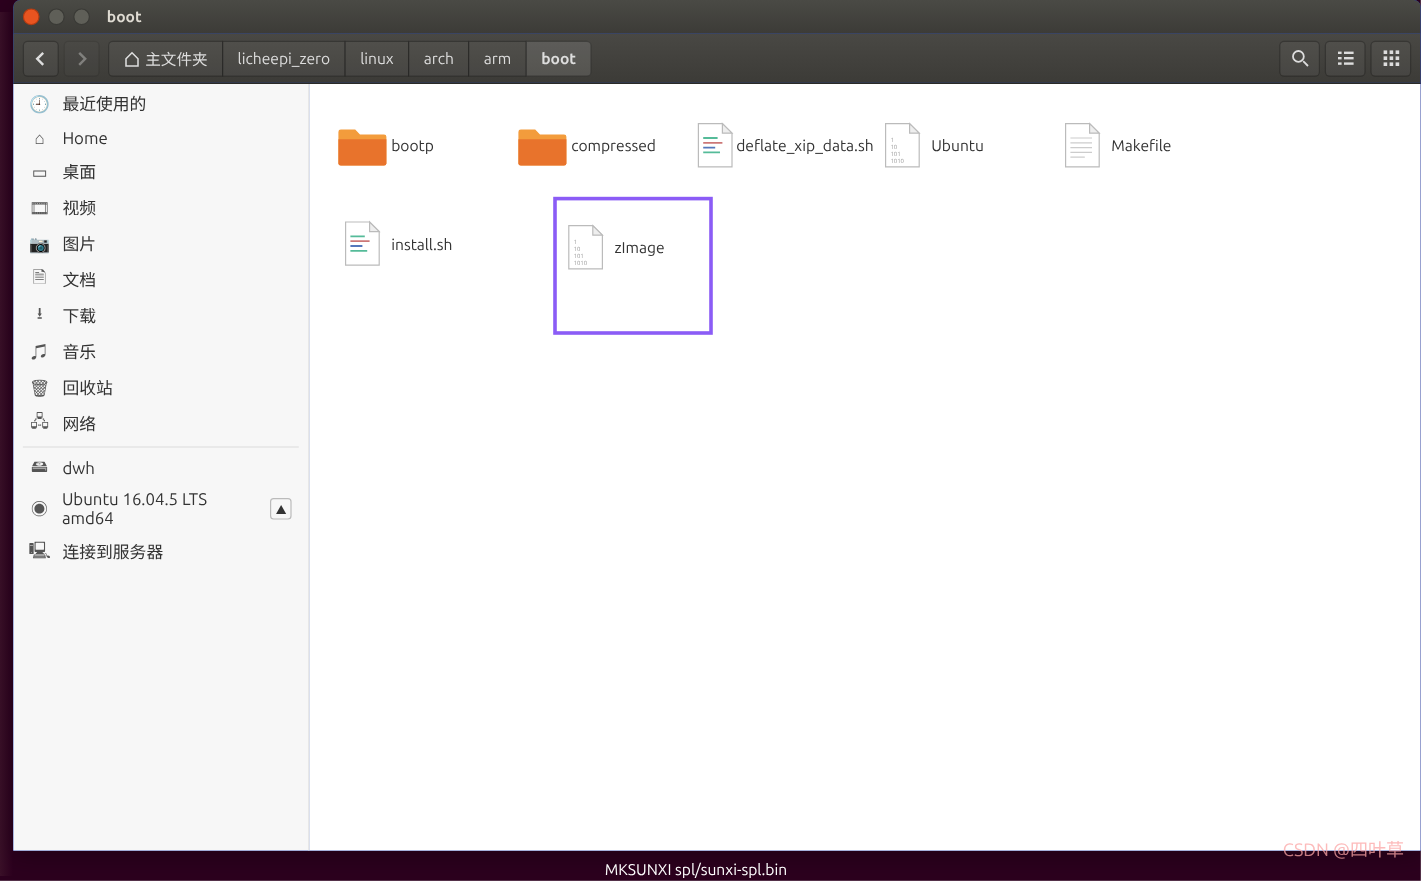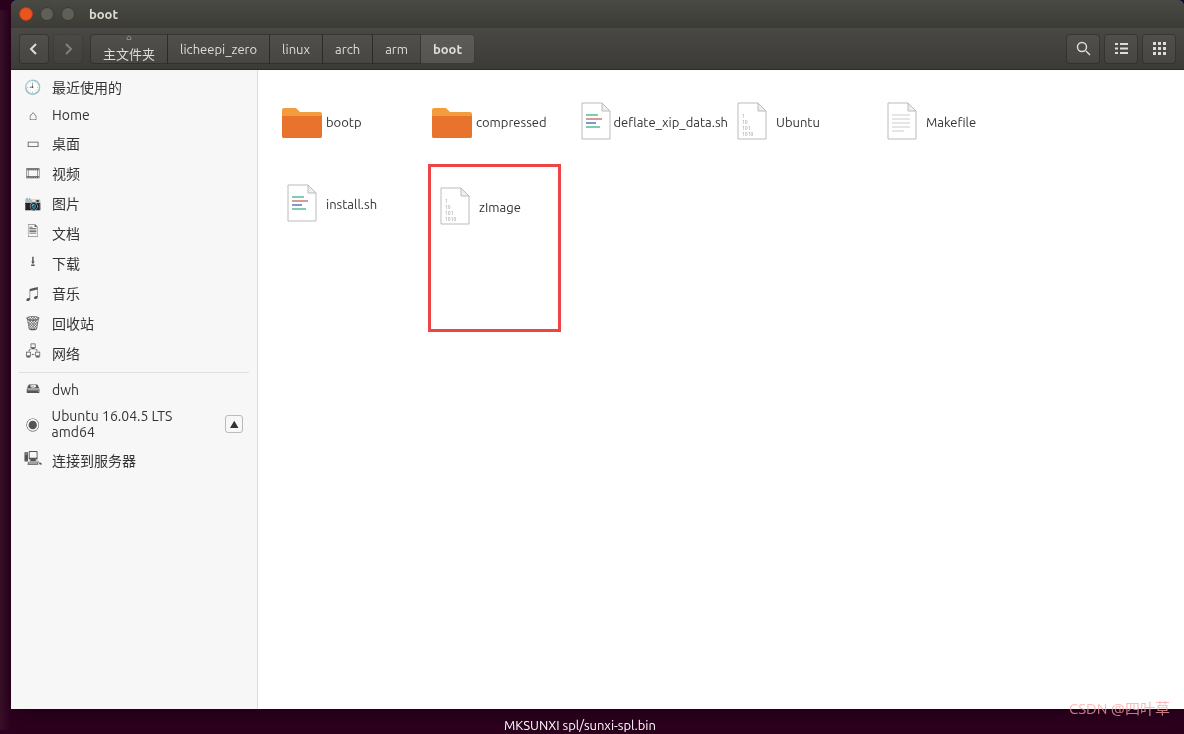--- a/index.html
+++ b/index.html
@@ -12,38 +12,38 @@
 .win-btn { width: 14px; height: 14px; border-radius: 50%; display: flex; align-items: center; justify-content: center; font-size: 8px; }
 .win-close { background: #e95420; border: 1px solid #b33c12; }
 .win-min, .win-max { background: #5f5f58; border: 1px solid #3a3a36; }
 .title-text { color: #dfdbd2; font-size: 13px; font-weight: bold; margin-left: 6px; }
 
 .toolbar { height: 42px; background: linear-gradient(#494844, #3c3b37); display: flex; align-items: center; padding: 0 8px; gap: 4px; border-bottom: 1px solid #2a2a27; }
 .nav-btn { width: 30px; height: 30px; background: rgba(255,255,255,0.05); border: 1px solid rgba(0,0,0,0.3); border-radius: 4px; display: flex; align-items: center; justify-content: center; color: #ccc; cursor: pointer; }
 .nav-btn.disabled { opacity: 0.4; }
 .breadcrumb { display: flex; gap: 0; margin-left: 4px; }
 .crumb { height: 30px; padding: 0 12px; background: rgba(255,255,255,0.05); border: 1px solid rgba(0,0,0,0.3); color: #ddd; font-size: 13px; display: flex; align-items: center; gap: 4px; cursor: pointer; margin-left: -1px; }
-.crumb:first-child { border-radius: 4px 0 0 4px; flex-direction: column; }
+.crumb:first-child { border-radius: 4px 0 0 4px; }
 .crumb:last-child { border-radius: 0 4px 4px 0; }
 .crumb.active { background: rgba(255,255,255,0.12); font-weight: bold; }
 .toolbar-right { margin-left: auto; display: flex; gap: 4px; }
 .tool-btn { width: 34px; height: 30px; background: rgba(255,255,255,0.05); border: 1px solid rgba(0,0,0,0.3); border-radius: 4px; display: flex; align-items: center; justify-content: center; color: #ccc; cursor: pointer; }
 
 .body-area { display: flex; height: calc(100% - 70px); }
 .sidebar { width: 247px; background: #f7f7f7; border-right: 1px solid #ddd; overflow-y: auto; padding-top: 2px; }
 .sb-item { display: flex; align-items: center; gap: 11px; padding: 5px 14px; font-size: 14px; color: #333; cursor: pointer; position: relative; }
 .sb-sep { height: 1px; background: #e0e0e0; margin: 4px 8px; }
 .sb-icon { width: 16px; height: 16px; display: flex; align-items: center; justify-content: center; color: #555; }
 .sb-eject { margin-left: auto; width: 18px; height: 18px; border: 1px solid #bbb; border-radius: 3px; display: flex; align-items: center; justify-content: center; font-size: 9px; }
 
 .content { flex: 1; background: #fff; padding: 12px 20px; display: flex; flex-wrap: wrap; align-content: flex-start; gap: 6px 0; }
 .file-item { width: 150px; height: 76px; display: flex; flex-direction: row; align-items: center; justify-content: flex-start; cursor: pointer; padding-top: 2px; }
 .file-icon { width: 48px; height: 42px; display: flex; align-items: center; justify-content: center; }
 .file-label { font-size: 13px; color: #333; margin-top: 2px; text-align: center; }
-.highlight-box { border: 3px solid #ef4444; padding: 0; width: 133px; height: 168px; }
+.highlight-box { border: 3px solid #8b5cf6; padding: 0; width: 133px; height: 115px; margin-left: 33px; }
 
 .folder-svg { width: 44px; height: 38px; }
 .doc-svg { width: 32px; height: 40px; }
 
 .terminal-strip { position: absolute; left: 504px; bottom: 0; color: #fff; font-family: monospace; font-size: 13px; line-height: 1.2; }
 .watermark { position: absolute; right: 14px; bottom: 16px; color: #fca5a5; font-size: 15px; opacity: 0.75; }
 
 .launcher { position: absolute; left: 0; top: 10px; width: 11px; height: 720px; background: linear-gradient(90deg, #3a1028, #2c001e); }
 
 svg { display: block; }

